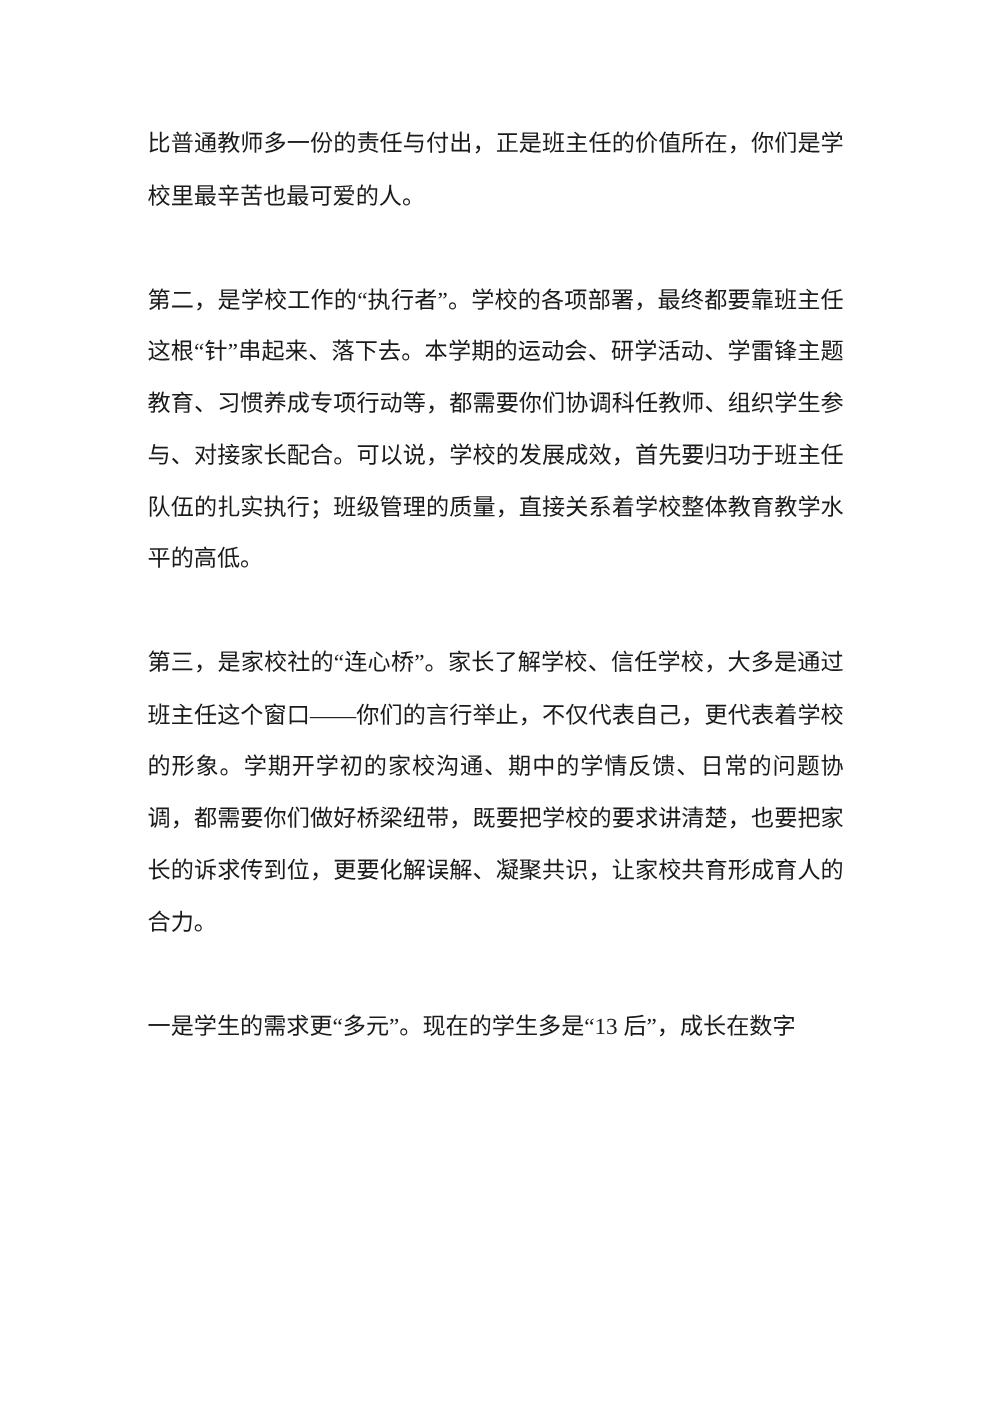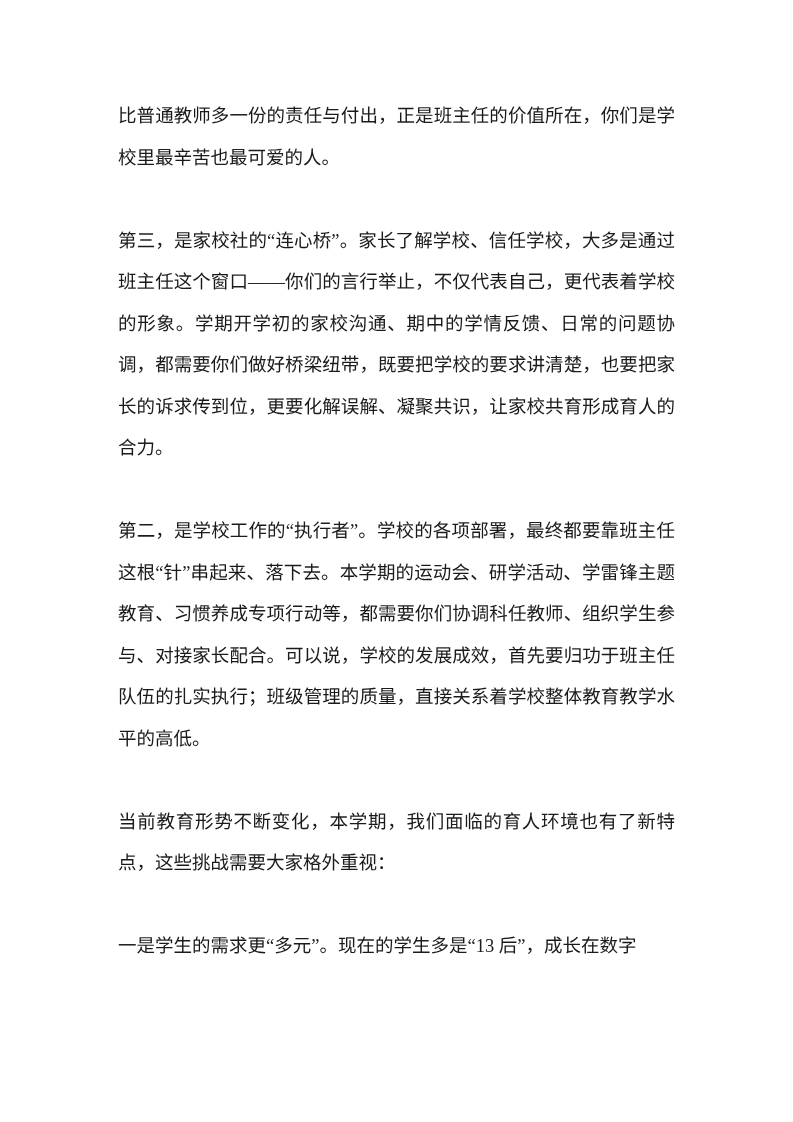--- a/index.html
+++ b/index.html
@@ -41,18 +41,17 @@
   .doc-text p:last-child {
     margin-bottom: 0;
   }
 </style>
 </head>
 <body>
 
 <main class="page">
   <div class="doc-text">
     <p>比普通教师多一份的责任与付出，正是班主任的价值所在，你们是学校里最辛苦也最可爱的人。</p>
+    <p>第二，是学校工作的“执行者”。学校的各项部署，最终都要靠班主任这根“针”串起来、落下去。本学期的运动会、研学活动、学雷锋主题教育、习惯养成专项行动等，都需要你们协调科任教师、组织学生参与、对接家长配合。可以说，学校的发展成效，首先要归功于班主任队伍的扎实执行；班级管理的质量，直接关系着学校整体教育教学水平的高低。</p>
     <p>第三，是家校社的“连心桥”。家长了解学校、信任学校，大多是通过班主任这个窗口——你们的言行举止，不仅代表自己，更代表着学校的形象。学期开学初的家校沟通、期中的学情反馈、日常的问题协调，都需要你们做好桥梁纽带，既要把学校的要求讲清楚，也要把家长的诉求传到位，更要化解误解、凝聚共识，让家校共育形成育人的合力。</p>
-    <p>第二，是学校工作的“执行者”。学校的各项部署，最终都要靠班主任这根“针”串起来、落下去。本学期的运动会、研学活动、学雷锋主题教育、习惯养成专项行动等，都需要你们协调科任教师、组织学生参与、对接家长配合。可以说，学校的发展成效，首先要归功于班主任队伍的扎实执行；班级管理的质量，直接关系着学校整体教育教学水平的高低。</p>
-    <p>当前教育形势不断变化，本学期，我们面临的育人环境也有了新特点，这些挑战需要大家格外重视：</p>
     <p>一是学生的需求更“多元”。现在的学生多是“13 后”，成长在数字</p>
   </div>
 </main>
 
 </body></html>

